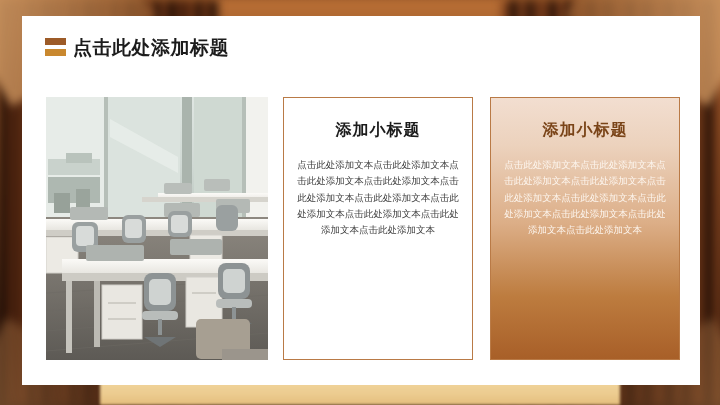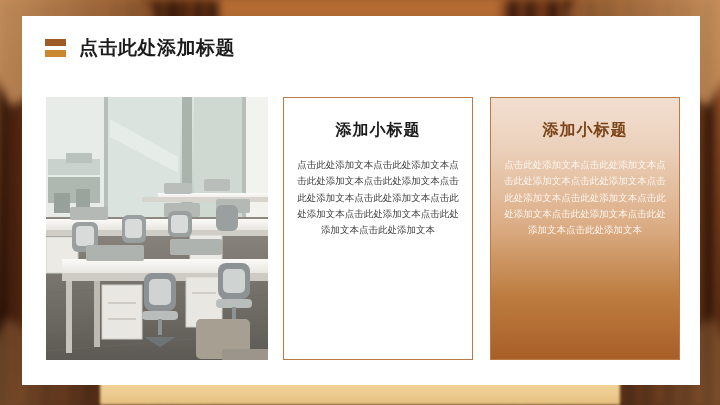--- a/index.html
+++ b/index.html
@@ -84,21 +84,21 @@
 
   
   .card {
     position:absolute; left:22px; top:16px; width:678px; height:369px;
     background:#ffffff;
   }
 
   
   .title-row {
     position:absolute; left:23px; top:22px;
-    display:flex; align-items:center; gap:13px;
+    display:flex; gap:7px;
   }
   .title-icon { width:21px; height:18px; display:flex; flex-direction:column; gap:4px; }
   .title-icon i { display:block; width:21px; height:7px; }
   .title-icon i.bar-top { background:#9d5b28; }
   .title-icon i.bar-bottom { background:#c9882f; }
   .title-text {
     font-size:19px; font-weight:bold; color:#1c1c1c;
     letter-spacing:.5px; line-height:1;
   }
 

